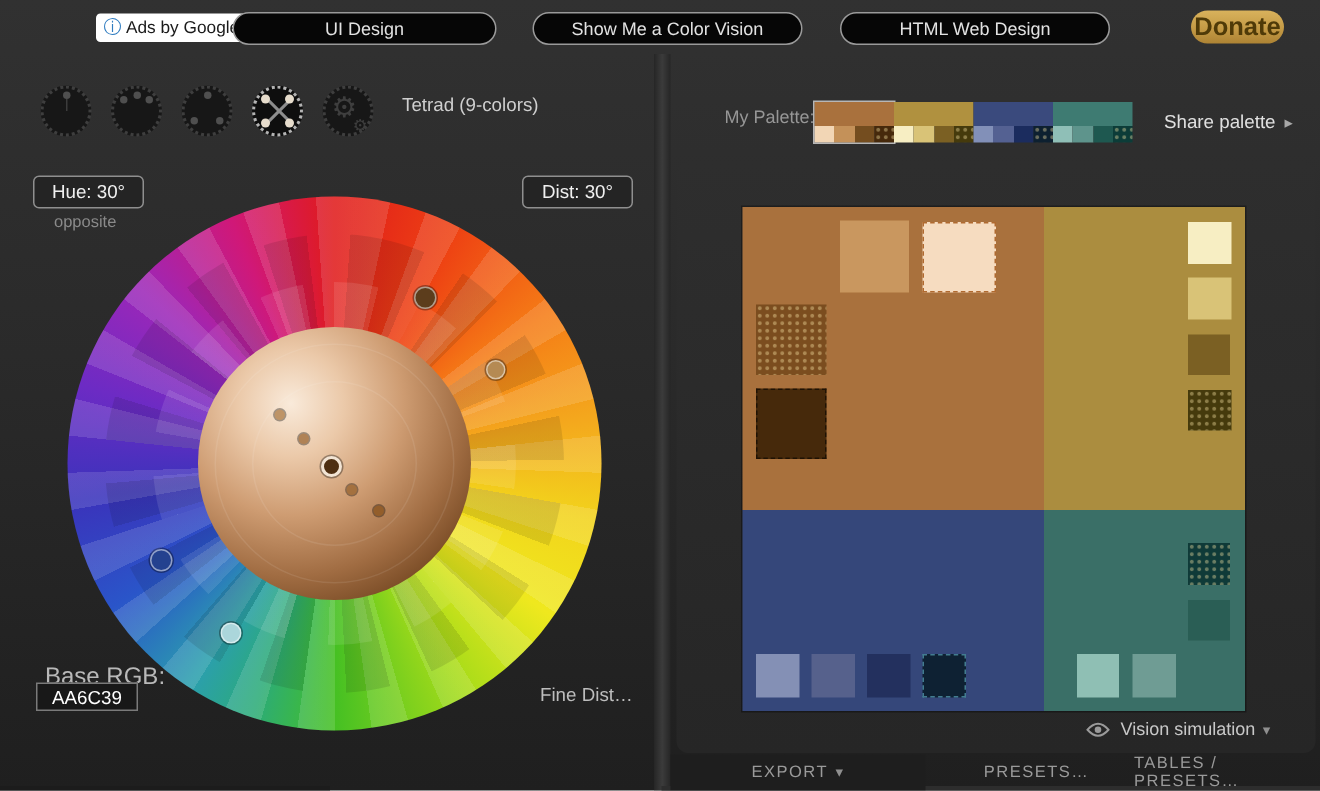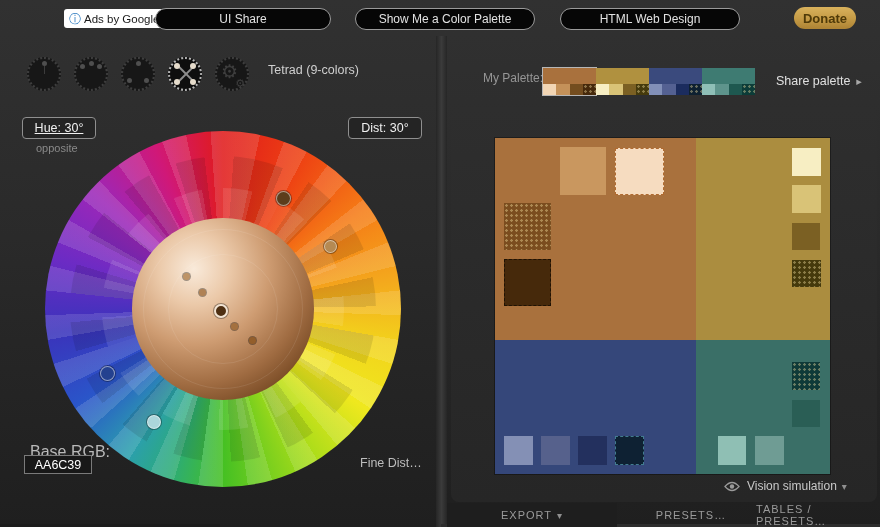--- a/index.html
+++ b/index.html
@@ -12,21 +12,21 @@
   .abs{position:absolute;}
 
   
   .ads-chip{left:64px;top:9px;height:19px;background:#FFF;border-radius:3px;
     display:flex;align-items:center;padding:0 7px 0 5px;font-size:11.5px;color:#1A1A1A;gap:3px;}
   .info-i::after{content:"ⓘ";color:#2F7CC0;font-size:12px;line-height:1;}
   .ad-pill{top:8px;height:20px;background:#060606;border:1px solid #9A9A9A;border-radius:11px;
     color:#E2E2E2;font-size:12px;display:flex;align-items:center;justify-content:center;cursor:pointer;}
   .donate{left:794px;top:7px;width:62px;height:22px;border-radius:11px;
     background:linear-gradient(180deg,#D9B25C 0%,#C49A45 55%,#AD8334 100%);
-    color:#4F3A08;font-size:13px;font-weight:bold;display:flex;align-items:center;justify-content:center;cursor:pointer;}
+    color:#4F3A08;font-size:17px;font-weight:bold;display:flex;align-items:center;justify-content:center;cursor:pointer;}
 
   
   .sicons{left:27px;top:57px;display:flex;gap:13px;}
   .sicon{width:30px;height:30px;border-radius:50%;border:2px dotted #3E3E3E;background:#171717;
     position:relative;cursor:pointer;}
   .sicon.active{border-color:#B3B3B3;background:#0E0E0E;}
   .sdot{position:absolute;width:5px;height:5px;border-radius:50%;background:#4F4F4F;}
   .sicon.active .sdot{background:#E6DCCC;width:6px;height:6px;}
   .sln{position:absolute;background:#3C3C3C;width:1.5px;}
   .sicon.active .sln{background:#8D8D8D;}
@@ -106,22 +106,22 @@
   .rtab{position:absolute;top:503px;height:24px;display:flex;align-items:center;justify-content:center;
     font-size:11px;letter-spacing:1px;color:#9A9A9A;cursor:pointer;}
 </style>
 </head>
 <body>
 
 <div class="abs ads-chip">
   <span class="info-i"></span>
   <span>Ads by Google</span>
 </div>
-<div class="abs ad-pill" style="left:155px;width:174px;">UI Share</div>
-<div class="abs ad-pill" style="left:355px;width:178px;">Show Me a Color Palette</div>
+<div class="abs ad-pill" style="left:155px;width:174px;">UI Design</div>
+<div class="abs ad-pill" style="left:355px;width:178px;">Show Me a Color Vision</div>
 <div class="abs ad-pill" style="left:560px;width:178px;">HTML Web Design</div>
 <div class="abs donate">Donate</div>
 
 <div class="abs sicons">
   <div class="sicon">
     <span class="sdot" style="left:12.5px;top:2px;"></span>
       <span class="sln" style="left:14.5px;top:7px;height:8px;"></span>
   </div>
   <div class="sicon">
     <span class="sdot" style="left:12.5px;top:2px;"></span>
@@ -141,21 +141,21 @@
     <span class="sdot" style="left:4px;top:20px;"></span>
     <span class="sdot" style="left:20px;top:20px;"></span>
   </div>
   <div class="sicon">
     <span class="gear-big"></span>
     <span class="gear-sm"></span>
   </div>
 </div>
 <div class="abs scheme-label">Tetrad (9-colors)</div>
 
-<div class="abs param-btn" style="left:22px;text-decoration:underline;">Hue: 30°</div>
+<div class="abs param-btn" style="left:22px;">Hue: 30°</div>
 <div class="abs param-btn" style="left:348px;">Dist: 30°</div>
 <div class="abs opposite">opposite</div>
 
 <div class="abs wheel">
   <div class="ring"></div>
   <div class="steps1"></div>
   <div class="steps2"></div>
   <div class="steps3"></div>
   <div class="sphere"></div>
   <div class="guide g2"></div>

